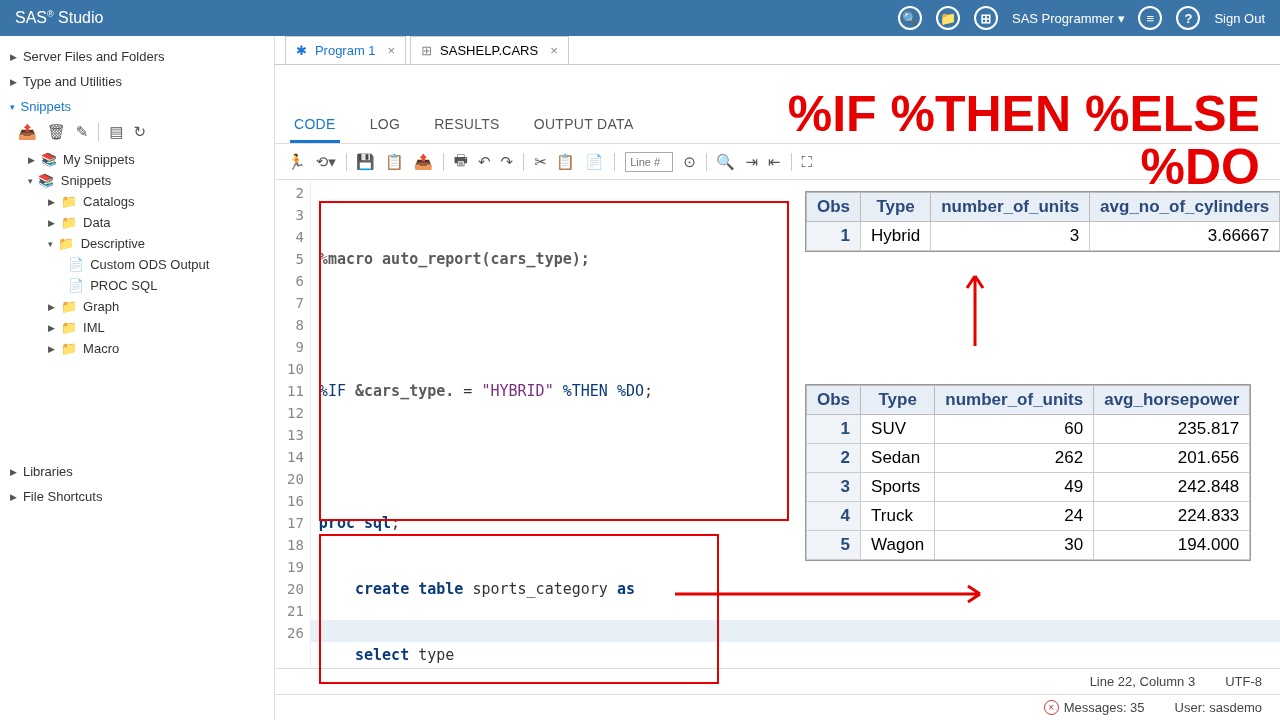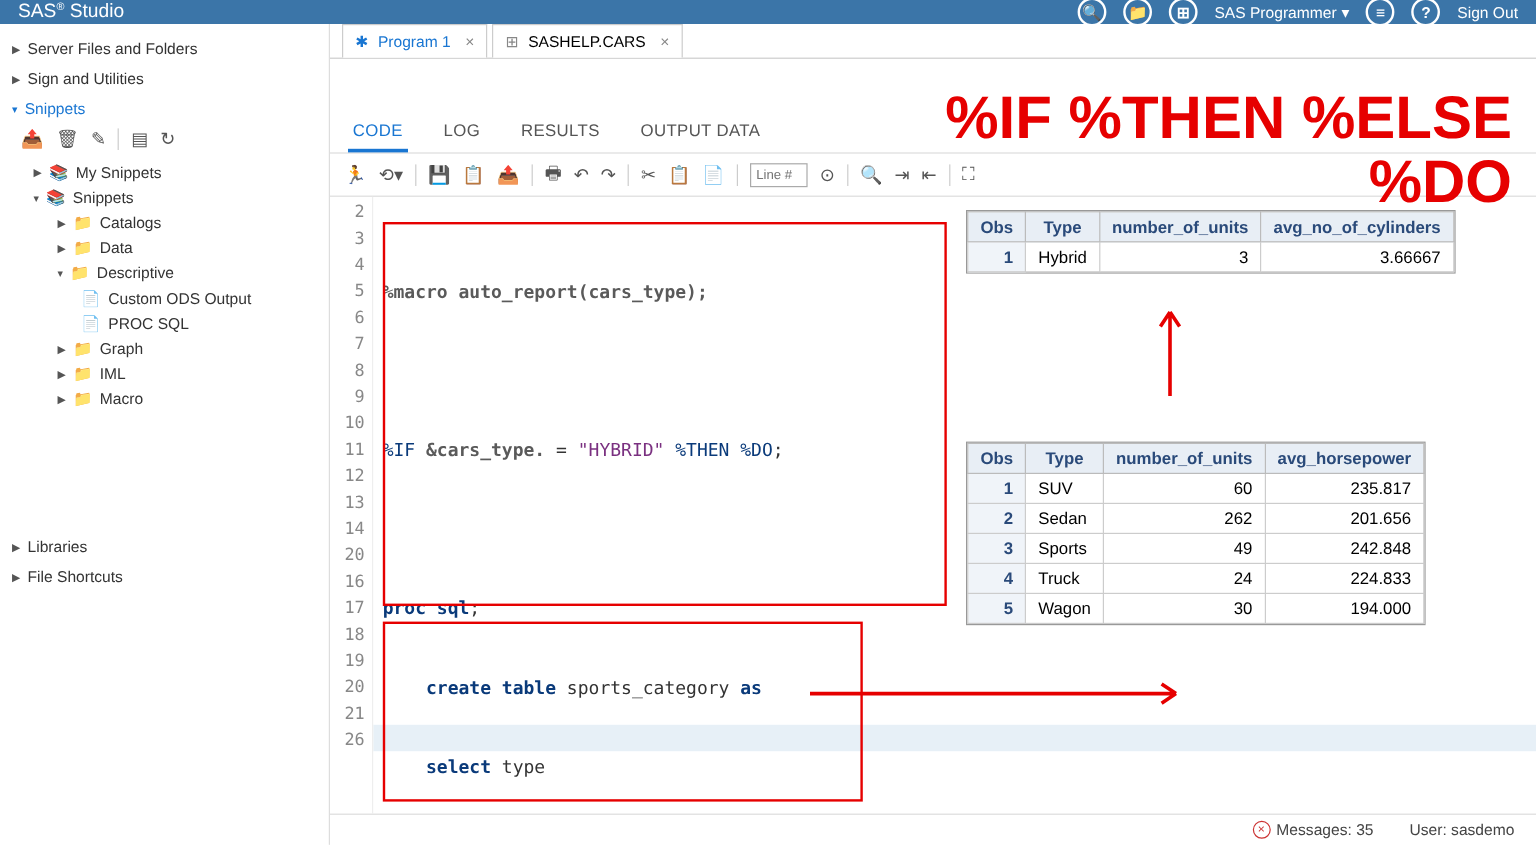--- a/index.html
+++ b/index.html
@@ -1,18 +1,18 @@
 <!DOCTYPE html>
 <html><head>
 <meta charset="utf-8">
 <style>
 * { box-sizing: border-box; margin: 0; padding: 0; }
 body { font-family: Arial, sans-serif; font-size: 13px; width: 1280px; height: 720px; overflow: hidden; background: #fff; position: relative; }
 
-.header { background: #3b75a8; color: #fff; height: 20px; display: flex; align-items: center; padding: 0 15px; justify-content: space-between; }
+.header { background: #3b75a8; color: #fff; height: 36px; display: flex; align-items: center; padding: 0 15px; justify-content: space-between; }
 .header .title { font-size: 16px; font-weight: normal; }
 .header .title sup { font-size: 9px; }
 .header .right { display: flex; align-items: center; gap: 14px; }
 .header .right .icon-btn { width: 24px; height: 24px; border-radius: 50%; border: 2px solid #fff; display: flex; align-items: center; justify-content: center; color: #fff; cursor: pointer; font-size: 13px; font-weight: bold; }
 .header .user-role { display: flex; align-items: flex-end; gap: 4px; cursor: pointer; }
 .header .signout { cursor: pointer; }
 
 .main { display: flex; height: calc(100% - 36px); }
 .sidebar { width: 275px; border-right: 1px solid #ddd; padding: 8px 10px; overflow-y: auto; }
 .sidebar .section { padding: 5px 0; color: #333; cursor: pointer; display: flex; align-items: center; gap: 6px; }
@@ -57,21 +57,21 @@
 .highlight-line { background: #e7f0f7; position: absolute; left:0; right:0; height:22px; z-index:-1; }
 
 .status-bar { display: flex; justify-content: flex-end; gap: 30px; padding: 5px 18px; border-top: 1px solid #ddd; font-size: 13px; color: #444; }
 .status-bar .msg { display: flex; align-items: center; gap: 5px; }
 .status-bar .msg .badge { width:15px; height:15px; border-radius:50%; border:1.5px solid #cc3333; color:#cc3333; display:inline-flex; align-items:center; justify-content:center; font-size:10px; }
 
 .overlay-title { position: absolute; top: 52px; right: 20px; font-size: 50px; font-weight: bold; color: #e60000; text-align: right; line-height: 1.05; z-index: 50; }
 .red-box { position: absolute; border: 2.5px solid #e60000; z-index: 30; }
 .arrow { position: absolute; z-index: 40; }
 
-.data-table { position: absolute; background: #fff; border: 1px solid #999; font-size: 14px; z-index: 35; }
+.data-table { position: absolute; background: #fff; border: 1px solid #999; font-size: 17px; z-index: 35; }
 .data-table table { border-collapse: collapse; }
 .data-table th { background: #e8eef5; border: 1px solid #bbb; padding: 4px 10px; font-weight: bold; color: #2a4a7a; }
 .data-table td { border: 1px solid #ccc; padding: 4px 10px; }
 .data-table td.num { text-align: right; }
 .data-table td.obs { text-align: right; font-weight: bold; color: #2a4a7a; background: #f0f4f9; }
 </style>
 </head>
 <body>
 
 <div class="header">
@@ -92,21 +92,21 @@
 
 <div class="main">
 
   <div class="sidebar">
     <div class="section">
         <span class="tri">▶</span>
         <span>Server Files and Folders</span>
       </div>
     <div class="section">
         <span class="tri">▶</span>
-        <span>Sign and Utilities</span>
+        <span>Type and Utilities</span>
       </div>
     <div class="section expanded">
         <span class="tri" style="color:#1976d2">▾</span>
         <span>Snippets</span>
       </div>
     <div class="toolbar-row">
       <span>📤</span>
       <span>🗑</span>
       <span>✎</span>
       <span style="width:1px;background:#ccc"></span>
@@ -263,20 +263,24 @@
         
         
         
         
         
         
       </div>
     </div>
 
     <div class="status-bar">
+      <span>Line 22, Column 3</span>
+      <span>UTF-8</span>
+    </div>
+    <div class="status-bar">
       <span class="msg">
           <span class="badge">×</span>
           <span>Messages: 35</span>
         </span>
       <span>User: sasdemo</span>
     </div>
 
     <div class="overlay-title">
       <div>%IF %THEN %ELSE</div>
       <div>%DO</div>

